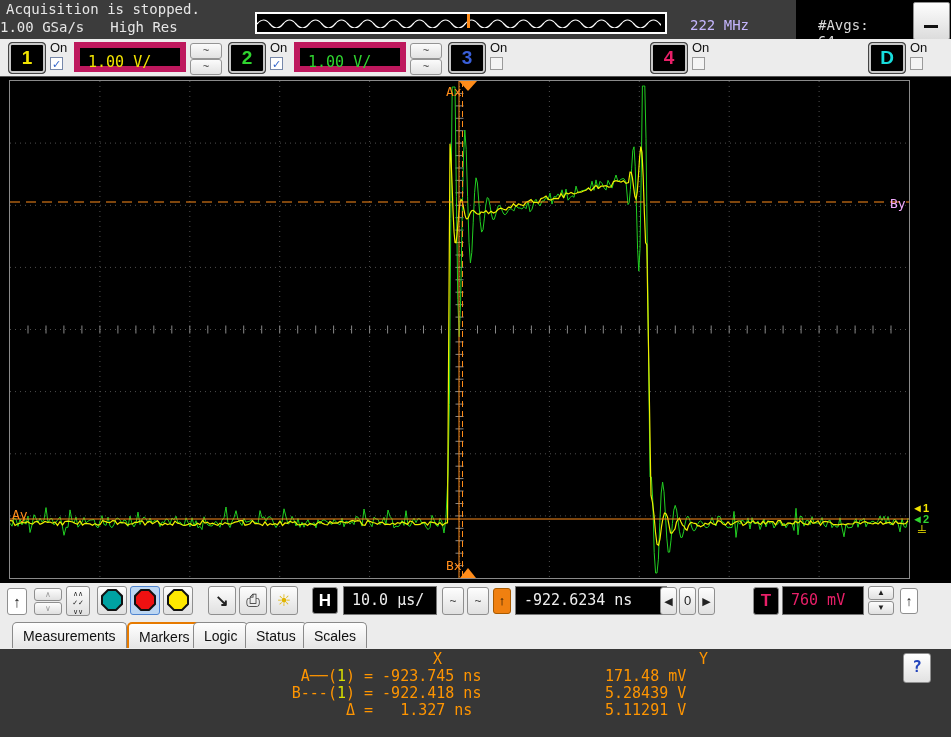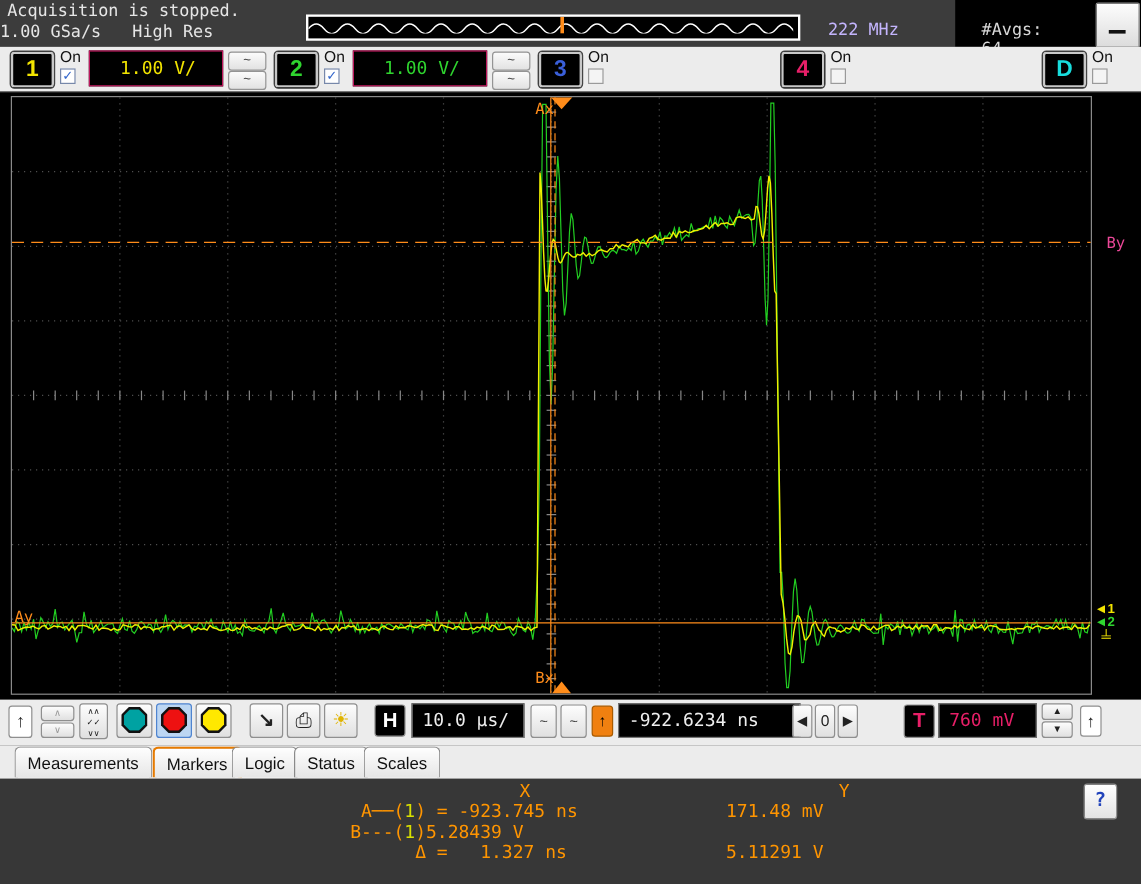--- a/index.html
+++ b/index.html
@@ -17,22 +17,22 @@
     border:1px solid #8f8f8f;border-radius:2px;}
   #min-btn .dash{position:absolute;left:10px;top:22px;width:14px;height:3px;background:#111;}
   
   #chanbar{position:absolute;left:0;top:39px;width:951px;height:38px;background:#ececec;border-bottom:1px solid #555;box-sizing:border-box;}
   .ch-btn{position:absolute;top:3px;width:36px;height:30px;background:#000;border:1px solid #444;border-radius:4px;
     box-shadow:0 0 0 2px #c8c8c8 inset;text-align:center;line-height:30px;font-size:19px;font-weight:bold;}
   .on-grp{position:absolute;top:1px;font-size:13px;color:#111;}
   .cb{width:13px;height:13px;margin-top:2px;background:#f4f4f4;border:1px solid #9a9a9a;font-size:11px;line-height:12px;
     text-align:center;color:#3366cc;box-sizing:border-box;}
   .cb.on{background:#fff;border-color:#7788aa;}
-  .ch-disp{position:absolute;top:3px;height:30px;background:#000;border:1px solid #be185d;box-sizing:border-box;
-    font-size:15px;line-height:28px;padding-left:25px;}
+  .ch-disp{position:absolute;top:3px;height:30px;background:#000;border:6px solid #be185d;box-sizing:border-box;
+    font-size:15px;line-height:28px;padding-left:8px;}
   .knob2{position:absolute;width:30px;height:14px;background:linear-gradient(#fbfbfb,#e2e2e2);border:1px solid #949494;
     border-radius:3px;font-size:11px;line-height:12px;text-align:center;color:#333;}
   
   #plot-wrap{position:absolute;left:0;top:77px;width:951px;height:506px;background:#000;padding-left:44px;}
   #plot{position:absolute;left:9px;top:3px;width:901px;height:499px;border:1px solid #8a8a8a;box-sizing:border-box;background:#000;}
   #plot svg{position:absolute;left:0;top:0;}
   .mk-label{position:absolute;font-size:13px;font-family:"DejaVu Sans Mono",monospace;}
   .gnd{position:absolute;font-size:11px;font-weight:bold;line-height:10px;}
   
   #toolbar{position:absolute;left:0;top:583px;width:951px;height:38px;background:#ececec;}
@@ -235,21 +235,21 @@
         <line x1="449" y1="0" x2="449" y2="497" stroke="#ff8c1a" stroke-width="1"></line>
         <line x1="452.5" y1="0" x2="452.5" y2="497" stroke="#ff8c1a" stroke-width="1" stroke-dasharray="6 4"></line>
         <line x1="0" y1="438" x2="899" y2="438" stroke="#ff8c1a" stroke-width="1"></line>
         <line x1="0" y1="121" x2="899" y2="121" stroke="#ff8c1a" stroke-width="1" stroke-dasharray="10 6"></line>
         <polygon points="449,0 467,0 458,10" fill="#ff8c1a"></polygon>
         <polygon points="450,497 466,497 458,487" fill="#ff8c1a"></polygon>
       </svg>
     <span class="mk-label" id="lbl-ax" style="left: 436px; top: 3px; color: rgb(255, 140, 26);">Ax</span>
     <span class="mk-label" id="lbl-bx" style="left: 436px; top: 477px; color: rgb(255, 140, 26);">Bx</span>
     <span class="mk-label" id="lbl-ay" style="left: 2px; top: 426px; color: rgb(255, 140, 26);">Ay</span>
-    <span class="mk-label" id="lbl-by" style="left: 912px; top: 115px; color: #ec4899;">By</span>
+    <span class="mk-label" id="lbl-by" style="left: 880px; top: 115px; color: #f0abfc;">By</span>
   </div>
   <div class="gnd" style="left: 912px; top: 426px; color: rgb(242, 228, 0);">◄1</div>
   <div class="gnd" style="left: 912px; top: 437px; color: rgb(47, 213, 47);">◄2</div>
   <div class="gnd" style="left: 918px; top: 449px; color: rgb(242, 228, 0);">╧</div>
 </div>
 
 <div id="toolbar">
   <div class="tbtn" style="left:7px;top:5px;width:20px;height:27px;background:#fff;font-size:15px;line-height:26px"><span>↑</span></div>
   <div class="tbtn" style="left:34px;top:5px;width:28px;height:13px;font-size:8px;line-height:11px;color:#999">∧</div>
   <div class="tbtn" style="left:34px;top:19px;width:28px;height:13px;font-size:8px;line-height:11px;color:#999">∨</div>
@@ -306,20 +306,21 @@
     <span class="c-x" style="padding-left:78px">X</span>
     <span class="c-y" style="padding-left:16px">Y</span>
   </div>
   <div class="rrow" style="top:19px">
     <span class="c-name"><span>A──(</span><span class="chnum">1</span><span>)</span></span>
     <span class="c-x"> = -923.745 ns</span>
     <span class="c-y">171.48 mV</span>
   </div>
   <div class="rrow" style="top:36px">
     <span class="c-name"><span>B---(</span><span class="chnum">1</span><span>)</span></span>
+    <span class="c-x"> = -922.418 ns</span>
     <span class="c-y">5.28439 V</span>
   </div>
   <div class="rrow" style="top:53px">
     <span class="c-name"><span>Δ</span></span>
     <span class="c-x"> =   1.327 ns</span>
     <span class="c-y">5.11291 V</span>
   </div>
   <div id="help-btn">?</div>
 </div>
 

